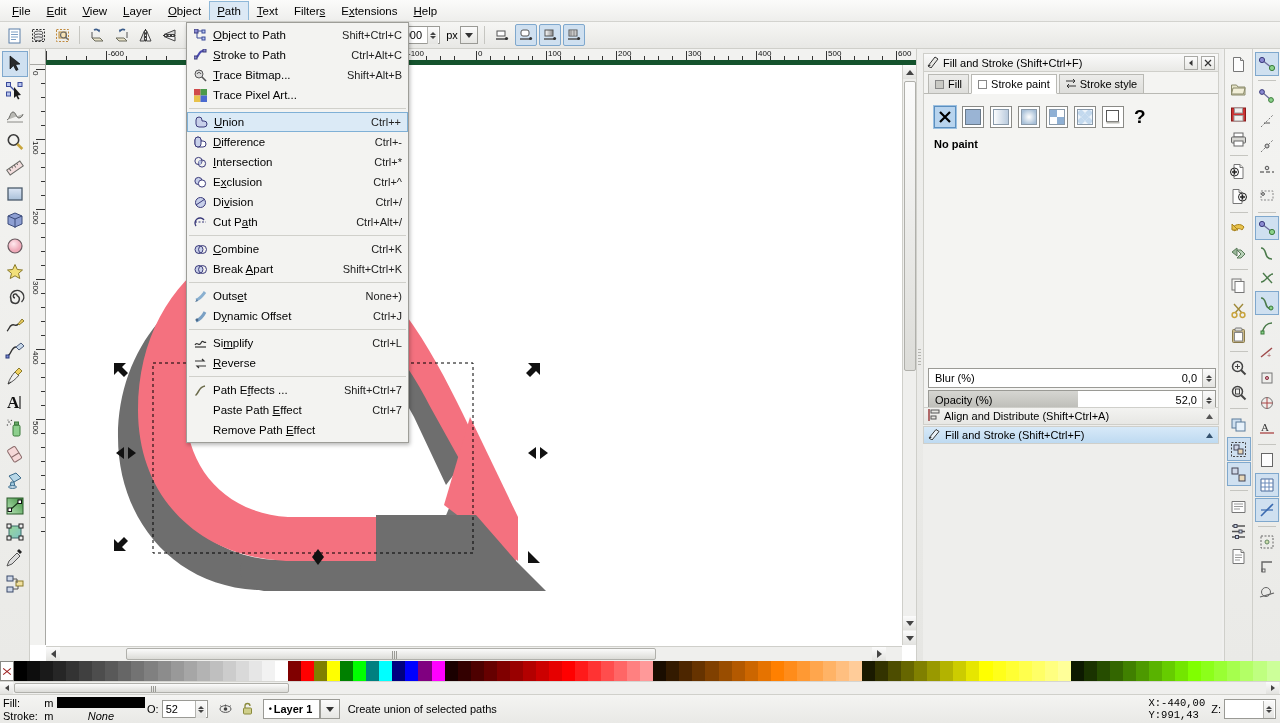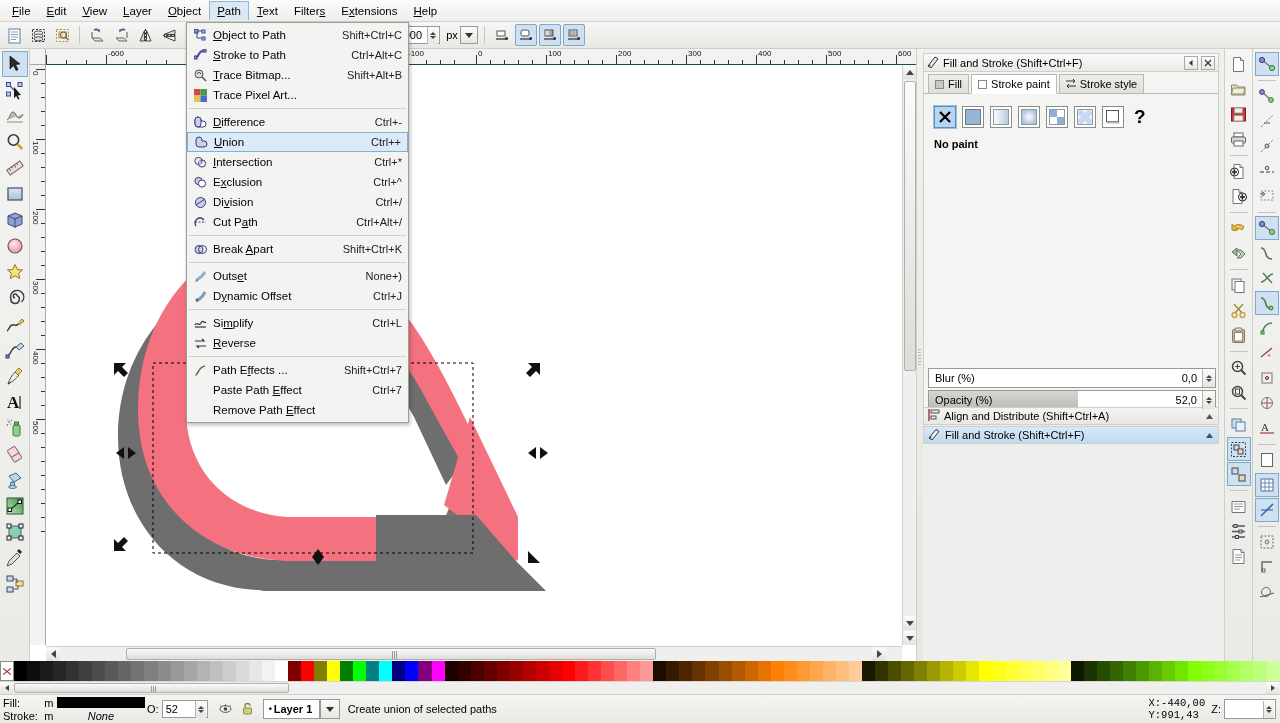--- a/index.html
+++ b/index.html
@@ -84,21 +84,21 @@
     width: 26px; height: 26px; margin-bottom: 0px;
     display: flex; align-items: center; justify-content: center;
     border: 1px solid transparent;
   }
   .tool.sel { background: #cfe0f0; border-color: #7fa8cd; }
 
   
   .canvaswrap { position: absolute; top: 49px; left: 30px; width: 886px; height: 612px; background:#fff; }
   .ruler-h {
     position: absolute; top: 0; left: 16px; width: 870px; height: 16px;
-    background: #f2f2f0; border-bottom: 1px solid #14532d; overflow: hidden;
+    background: #f2f2f0; border-bottom: 5px solid #14532d; overflow: hidden;
   }
   .ruler-v {
     position: absolute; top: 16px; left: 0; width: 16px; height: 580px;
     background: #f2f2f0; border-right: 1px solid #a8a8a4; overflow: hidden;
   }
   .ruler-corner { position:absolute; top:0; left:0; width:16px; height:16px; background:#f2f2f0;
     border-right:1px solid #a8a8a4; border-bottom:1px solid #a8a8a4; }
   .rtick { position: absolute; bottom: 0; width: 1px; background: #333; }
   .rlabel { position: absolute; top: 0px; font-size: 8px; color: #111; line-height: 9px; }
   .rtickv { position: absolute; right: 0; height: 1px; background: #333; }
@@ -1377,38 +1377,38 @@
               <rect x="0" y="0" width="6.5" height="6.5" fill="#d04a4a"></rect>
               <rect x="6.5" y="0" width="6.5" height="6.5" fill="#4a9a4a"></rect>
               <rect x="0" y="6.5" width="6.5" height="6.5" fill="#e8c24a"></rect>
               <rect x="6.5" y="6.5" width="6.5" height="6.5" fill="#4a6ad0"></rect>
             </svg>
           </span>
           <span class="dlabel">Trace Pixel Art...</span>
           <span class="dkey"></span>
         </div>
         <div class="dsep"></div>
+        <div class="ditem hl">
+          <span class="dicon">
+            <svg width="13" height="13" viewBox="0 0 13 13">
+              <path d="M1 4a3 3 0 0 1 6 0v1h2a3 3 0 0 1 0 6H4a3 3 0 0 1-3-3z" fill="#c8d0ea" stroke="#3a3a7a"></path>
+            </svg>
+          </span>
+          <span class="dlabel"><u>U</u>nion</span>
+          <span class="dkey">Ctrl++</span>
+        </div>
         <div class="ditem">
           <span class="dicon">
             <svg width="13" height="13" viewBox="0 0 13 13">
               <path d="M1 4a3 3 0 0 1 6 0v1h2a3 3 0 0 1 0 6H4a3 3 0 0 1-3-3z" fill="#fff" stroke="#3a3a7a"></path>
               <path d="M1 4a3 3 0 0 1 6 0v4a3 3 0 0 1-6 0z" fill="#c8d0ea" stroke="#3a3a7a"></path>
             </svg>
           </span>
           <span class="dlabel"><u>D</u>ifference</span>
           <span class="dkey">Ctrl+-</span>
-        </div>
-        <div class="ditem hl">
-          <span class="dicon">
-            <svg width="13" height="13" viewBox="0 0 13 13">
-              <path d="M1 4a3 3 0 0 1 6 0v1h2a3 3 0 0 1 0 6H4a3 3 0 0 1-3-3z" fill="#c8d0ea" stroke="#3a3a7a"></path>
-            </svg>
-          </span>
-          <span class="dlabel"><u>U</u>nion</span>
-          <span class="dkey">Ctrl++</span>
         </div>
         <div class="ditem">
           <span class="dicon">
             <svg width="13" height="13" viewBox="0 0 13 13">
               <circle cx="4.5" cy="5" r="3.6" fill="none" stroke="#3a3a7a"></circle>
               <circle cx="8" cy="7.5" r="3.6" fill="none" stroke="#3a3a7a"></circle>
               <path d="M6 3.8a3.6 3.6 0 0 1 0 5.6 3.6 3.6 0 0 1 0-5.6z" fill="#b8c4e4"></path>
             </svg>
           </span>
           <span class="dlabel"><u>I</u>ntersection</span>
@@ -1445,20 +1445,30 @@
           <span class="dkey">Ctrl+Alt+/</span>
         </div>
         <div class="dsep"></div>
         <div class="ditem">
           <span class="dicon">
             <svg width="13" height="13" viewBox="0 0 13 13">
               <circle cx="5" cy="6.5" r="4" fill="#c8d0ea" stroke="#3a3a7a"></circle>
               <circle cx="8.5" cy="6.5" r="4" fill="none" stroke="#3a3a7a"></circle>
             </svg>
           </span>
+          <span class="dlabel"><u>C</u>ombine</span>
+          <span class="dkey">Ctrl+K</span>
+        </div>
+        <div class="ditem">
+          <span class="dicon">
+            <svg width="13" height="13" viewBox="0 0 13 13">
+              <circle cx="5" cy="6.5" r="4" fill="#c8d0ea" stroke="#3a3a7a"></circle>
+              <circle cx="8.5" cy="6.5" r="4" fill="none" stroke="#3a3a7a"></circle>
+            </svg>
+          </span>
           <span class="dlabel">Break <u>A</u>part</span>
           <span class="dkey">Shift+Ctrl+K</span>
         </div>
         <div class="dsep"></div>
         <div class="ditem">
           <span class="dicon">
             <svg width="13" height="13" viewBox="0 0 13 13">
               <path d="M2 10c4-1 6-4 9-8" fill="none" stroke="#8ab0d0" stroke-width="3"></path>
               <path d="M1 12l3-1-1-2z" fill="#5a7a9a"></path>
             </svg>

